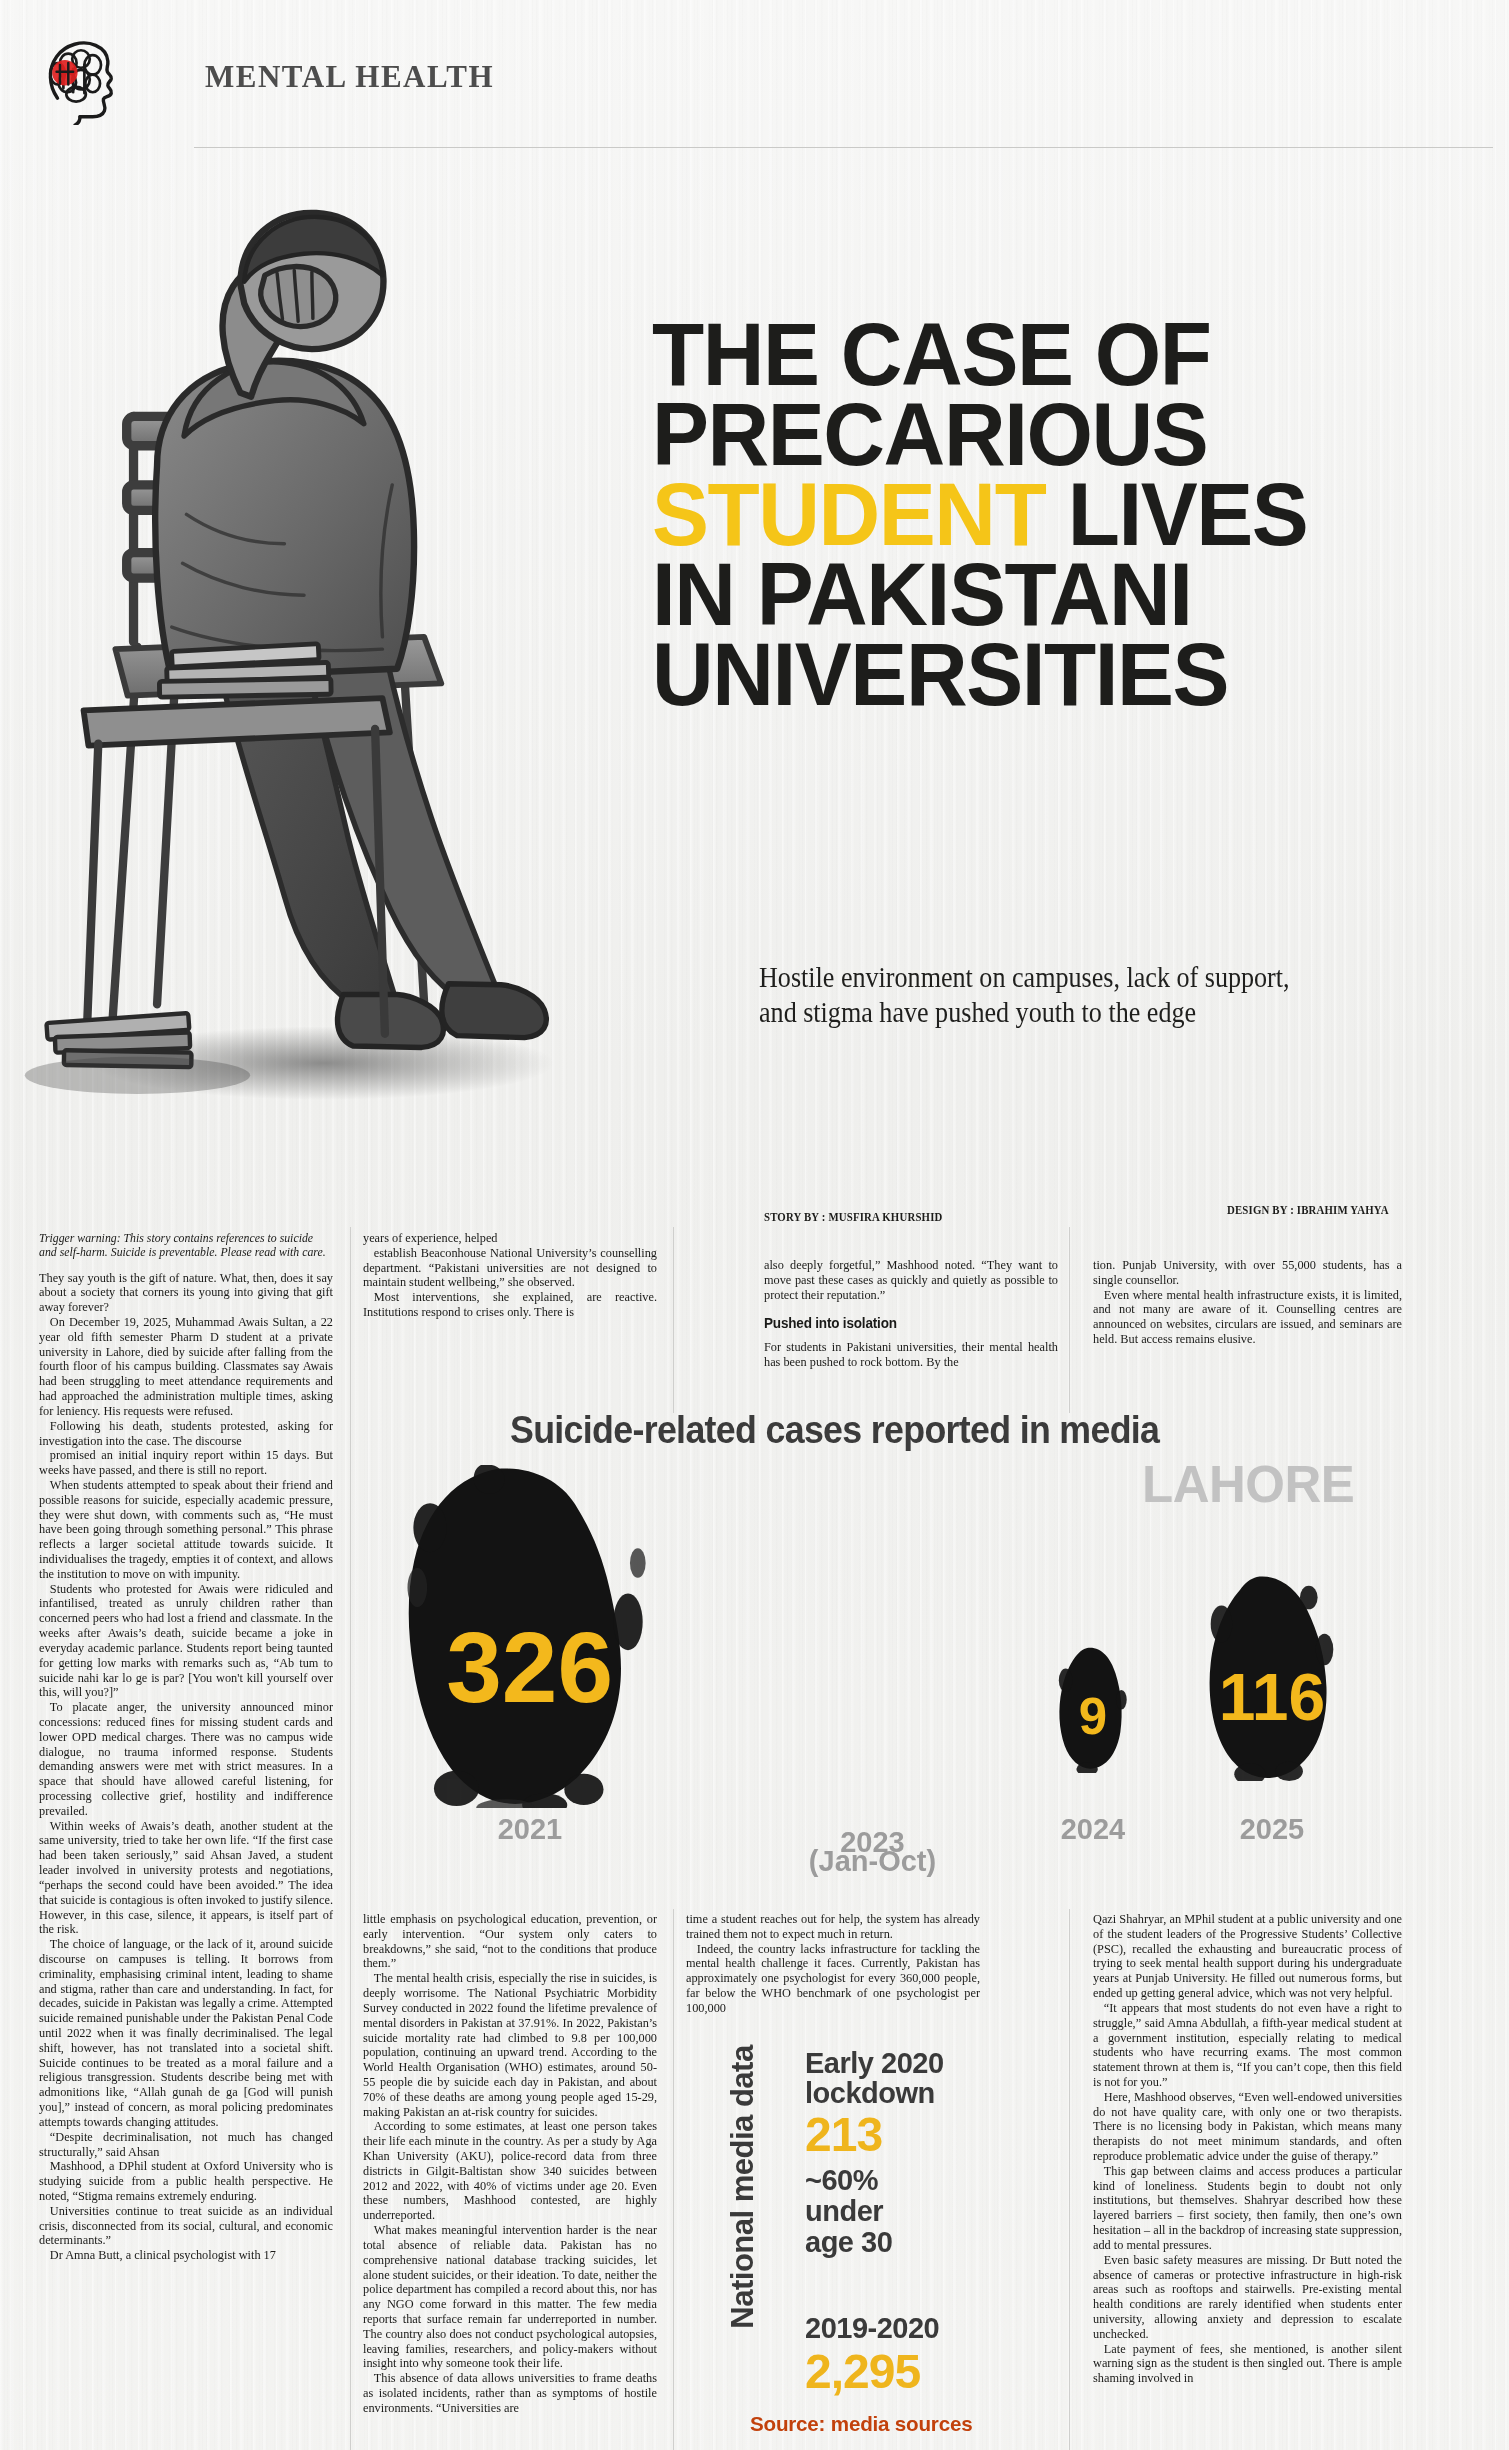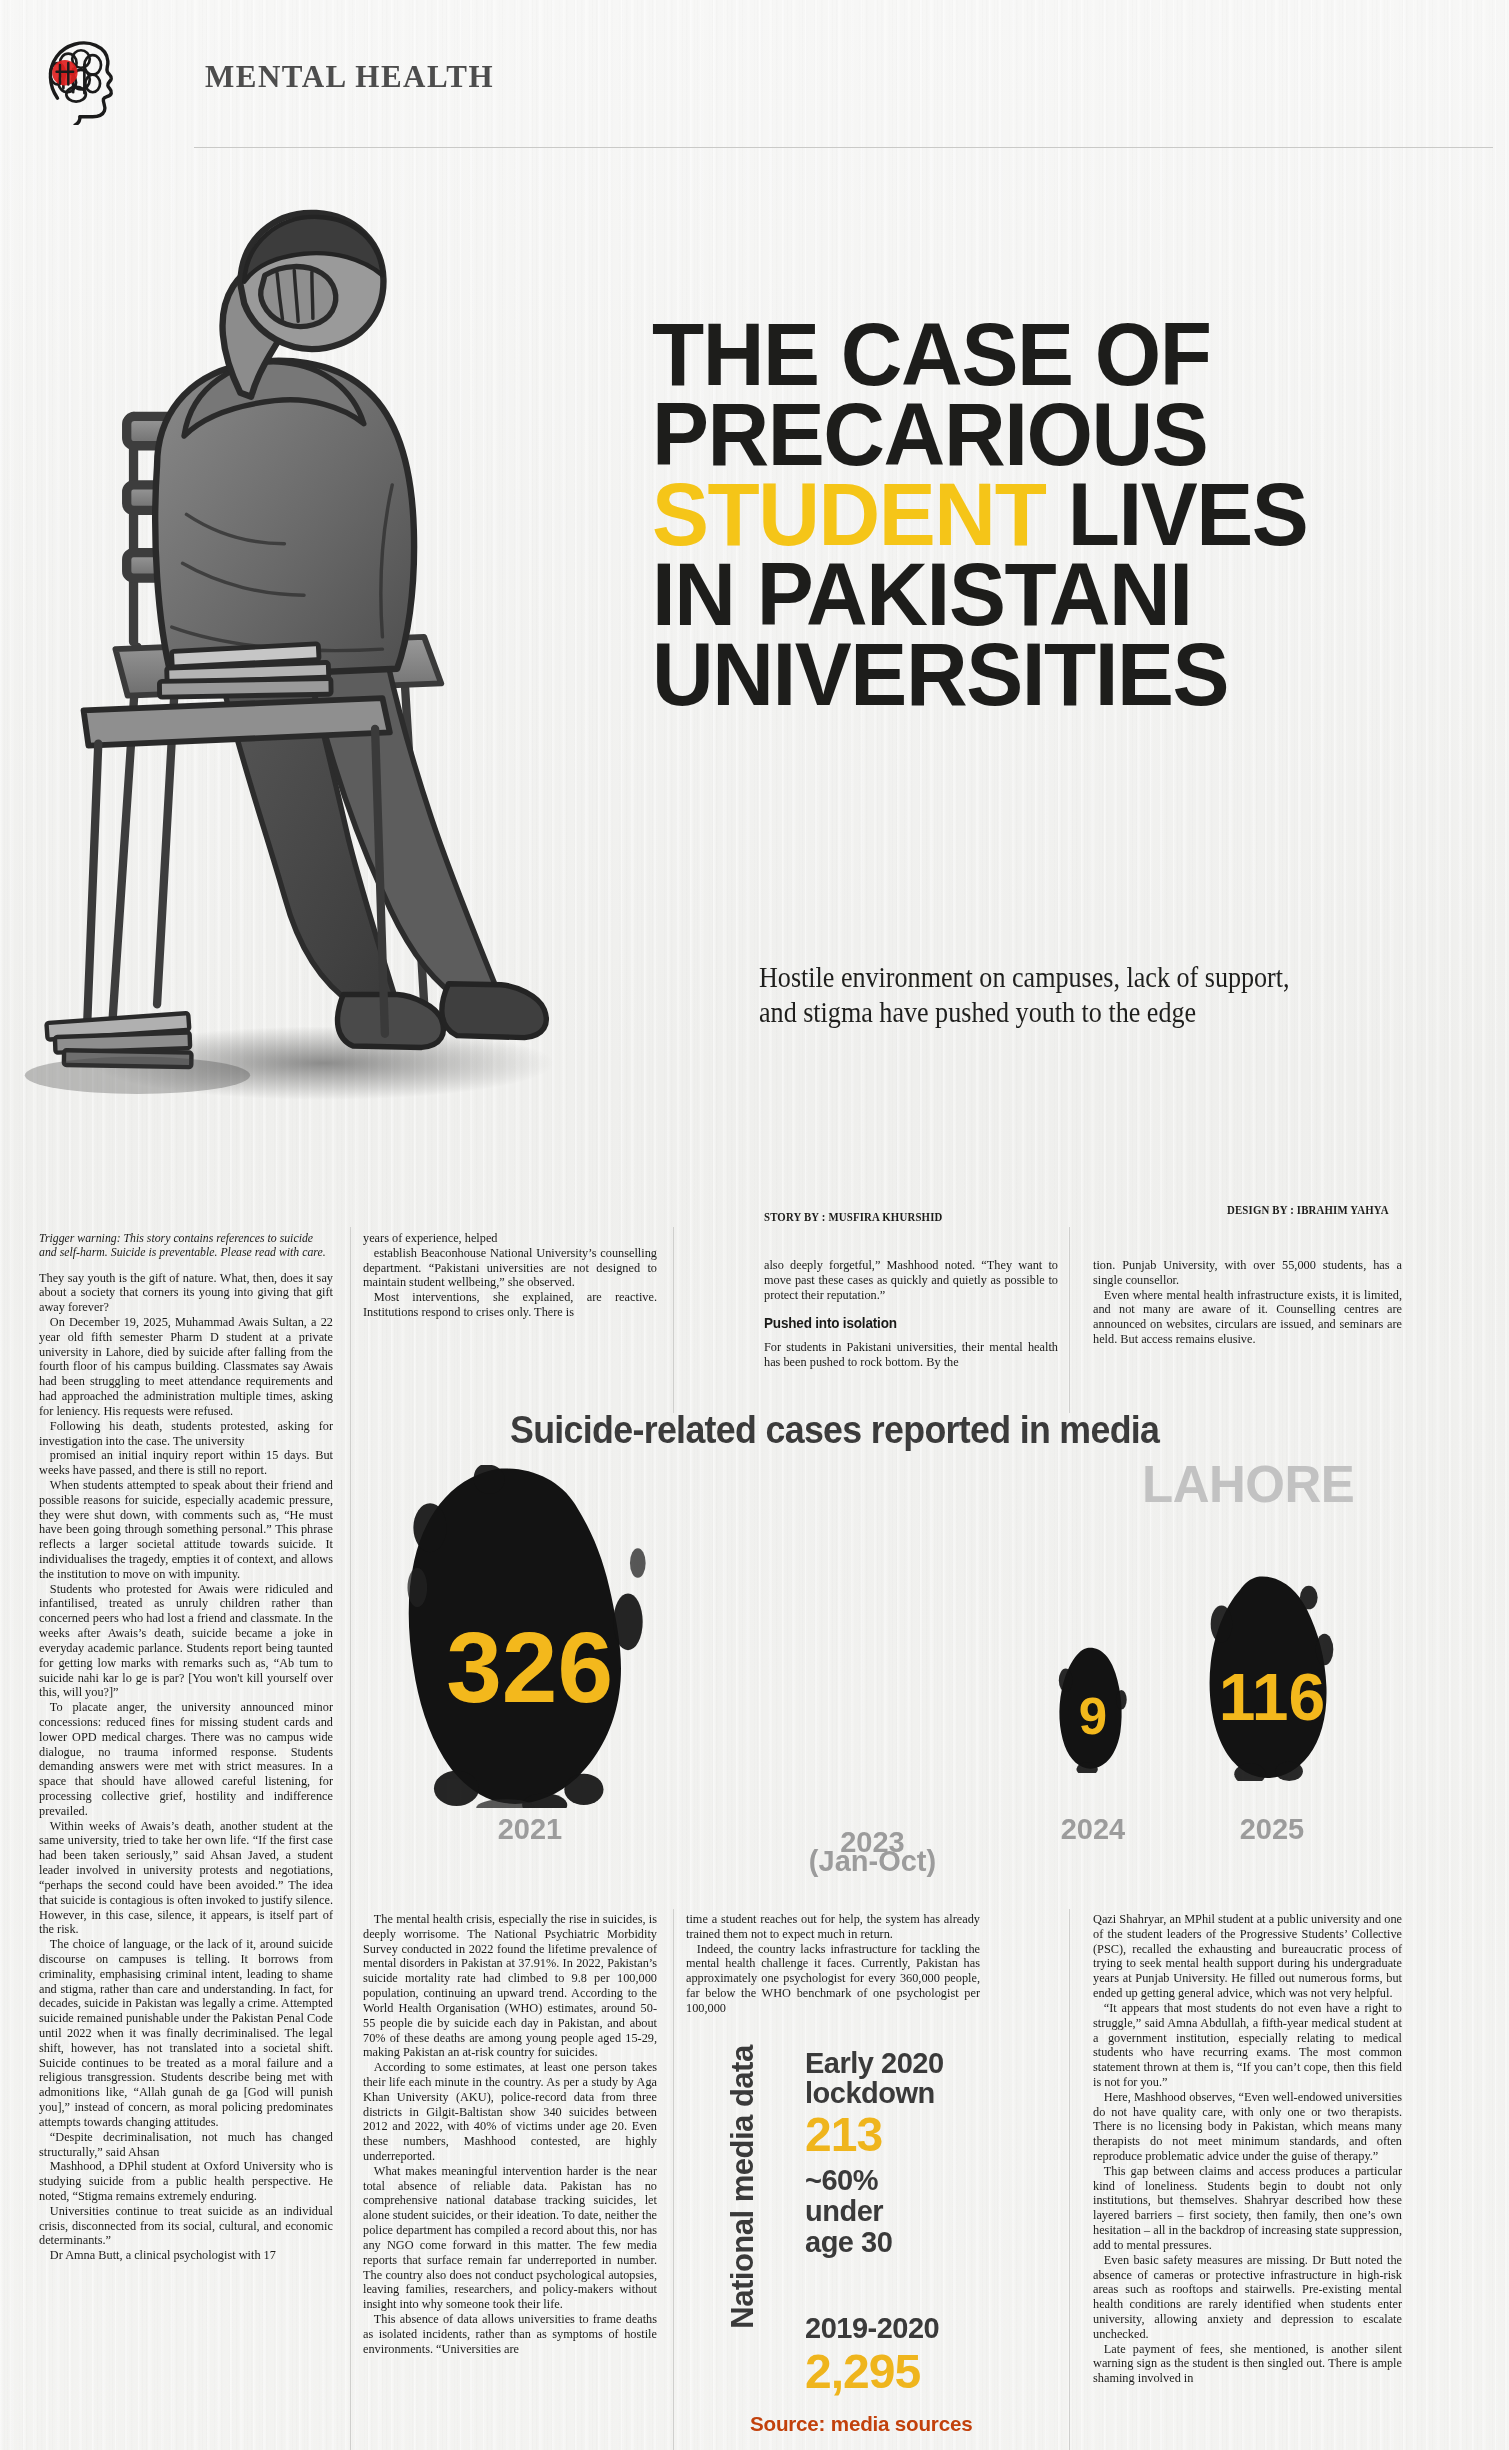--- a/index.html
+++ b/index.html
@@ -401,21 +401,21 @@
   <div class="colrule" style="left:350px;top:1227px;height:1367px;"></div>
   <div class="colrule" style="left:673px;top:1227px;height:186px;"></div>
   <div class="colrule" style="left:673px;top:1909px;height:686px;"></div>
   <div class="colrule" style="left:1069px;top:1227px;height:186px;"></div>
   <div class="colrule" style="left:1069px;top:1909px;height:686px;"></div>
 
   <div class="col col-u1">
     <p class="trigger">Trigger warning: This story contains references to suicide and self-harm. Suicide is preventable. Please read with care.</p>
     <p class="noindent">They say youth is the gift of nature. What, then, does it say about a society that corners its young into giving that gift away forever?</p>
     <p>On December 19, 2025, Muhammad Awais Sultan, a 22 year old fifth semester Pharm D student at a private university in Lahore, died by suicide after falling from the fourth floor of his campus building. Classmates say Awais had been struggling to meet attendance requirements and had approached the administration multiple times, asking for leniency. His requests were refused.</p>
-    <p>Following his death, students protested, asking for investigation into the case. The university</p>
+    <p>Following his death, students protested, asking for investigation into the case. The discourse</p>
     <p>promised an initial inquiry report within 15 days. But weeks have passed, and there is still no report.</p>
     <p>When students attempted to speak about their friend and possible reasons for suicide, especially academic pressure, they were shut down, with comments such as, “He must have been going through something personal.” This phrase reflects a larger societal attitude towards suicide. It individualises the tragedy, empties it of context, and allows the institution to move on with impunity.</p>
     <p>Students who protested for Awais were ridiculed and infantilised, treated as unruly children rather than concerned peers who had lost a friend and classmate. In the weeks after Awais’s death, suicide became a joke in everyday academic parlance. Students report being taunted for getting low marks with remarks such as, “Ab tum to suicide nahi kar lo ge is par? [You won't kill yourself over this, will you?]”</p>
     <p>To placate anger, the university announced minor concessions: reduced fines for missing student cards and lower OPD medical charges. There was no campus wide dialogue, no trauma informed response. Students demanding answers were met with strict measures. In a space that should have allowed careful listening, for processing collective grief, hostility and indifference prevailed.</p>
     <p>Within weeks of Awais’s death, another student at the same university, tried to take her own life. “If the first case had been taken seriously,” said Ahsan Javed, a student leader involved in university protests and negotiations, “perhaps the second could have been avoided.” The idea that suicide is contagious is often invoked to justify silence. However, in this case, silence, it appears, is itself part of the risk.</p>
     <p>The choice of language, or the lack of it, around suicide discourse on campuses is telling. It borrows from criminality, emphasising criminal intent, leading to shame and stigma, rather than care and understanding. In fact, for decades, suicide in Pakistan was legally a crime. Attempted suicide remained punishable under the Pakistan Penal Code until 2022 when it was finally decriminalised. The legal shift, however, has not translated into a societal shift. Suicide continues to be treated as a moral failure and a religious transgression. Students describe being met with admonitions like, “Allah gunah de ga [God will punish you],” instead of concern, as moral policing predominates attempts towards changing attitudes.</p>
     <p>“Despite decriminalisation, not much has changed structurally,” said Ahsan</p>
     <p>Mashhood, a DPhil student at Oxford University who is studying suicide from a public health perspective. He noted, “Stigma remains extremely enduring.</p>
     <p>Universities continue to treat suicide as an individual crisis, disconnected from its social, cultural, and economic determinants.”</p>
     <p>Dr Amna Butt, a clinical psychologist with 17</p>
@@ -502,20 +502,21 @@
       </svg>
       <div class="blob-value" style="left:0;top:89px;width:162px;font-size:66px;">116</div>
     </div>
     <div class="blob-year" style="left:828px;top:409px;width:162px;">2025</div>
 
   </div>
 
   <div class="col col-l1"></div>
 
   <div class="col col-l2">
+    <p class="noindent">little emphasis on psychological education, prevention, or early intervention. “Our system only caters to breakdowns,” she said, “not to the conditions that produce them.”</p>
     <p>The mental health crisis, especially the rise in suicides, is deeply worrisome. The National Psychiatric Morbidity Survey conducted in 2022 found the lifetime prevalence of mental disorders in Pakistan at 37.91%. In 2022, Pakistan’s suicide mortality rate had climbed to 9.8 per 100,000 population, continuing an upward trend. According to the World Health Organisation (WHO) estimates, around 50-55 people die by suicide each day in Pakistan, and about 70% of these deaths are among young people aged 15-29, making Pakistan an at-risk country for suicides.</p>
     <p>According to some estimates, at least one person takes their life each minute in the country. As per a study by Aga Khan University (AKU), police-record data from three districts in Gilgit-Baltistan show 340 suicides between 2012 and 2022, with 40% of victims under age 20. Even these numbers, Mashhood contested, are highly underreported.</p>
     <p>What makes meaningful intervention harder is the near total absence of reliable data. Pakistan has no comprehensive national database tracking suicides, let alone student suicides, or their ideation. To date, neither the police department has compiled a record about this, nor has any NGO come forward in this matter. The few media reports that surface remain far underreported in number. The country also does not conduct psychological autopsies, leaving families, researchers, and policy-makers without insight into why someone took their life.</p>
     <p>This absence of data allows universities to frame deaths as isolated incidents, rather than as symptoms of hostile environments. “Universities are</p>
   </div>
 
   <div class="col col-l3">
     <p class="noindent">time a student reaches out for help, the system has already trained them not to expect much in return.</p>
     <p>Indeed, the country lacks infrastructure for tackling the mental health challenge it faces. Currently, Pakistan has approximately one psychologist for every 360,000 people, far below the WHO benchmark of one psychologist per 100,000</p>
   </div>

